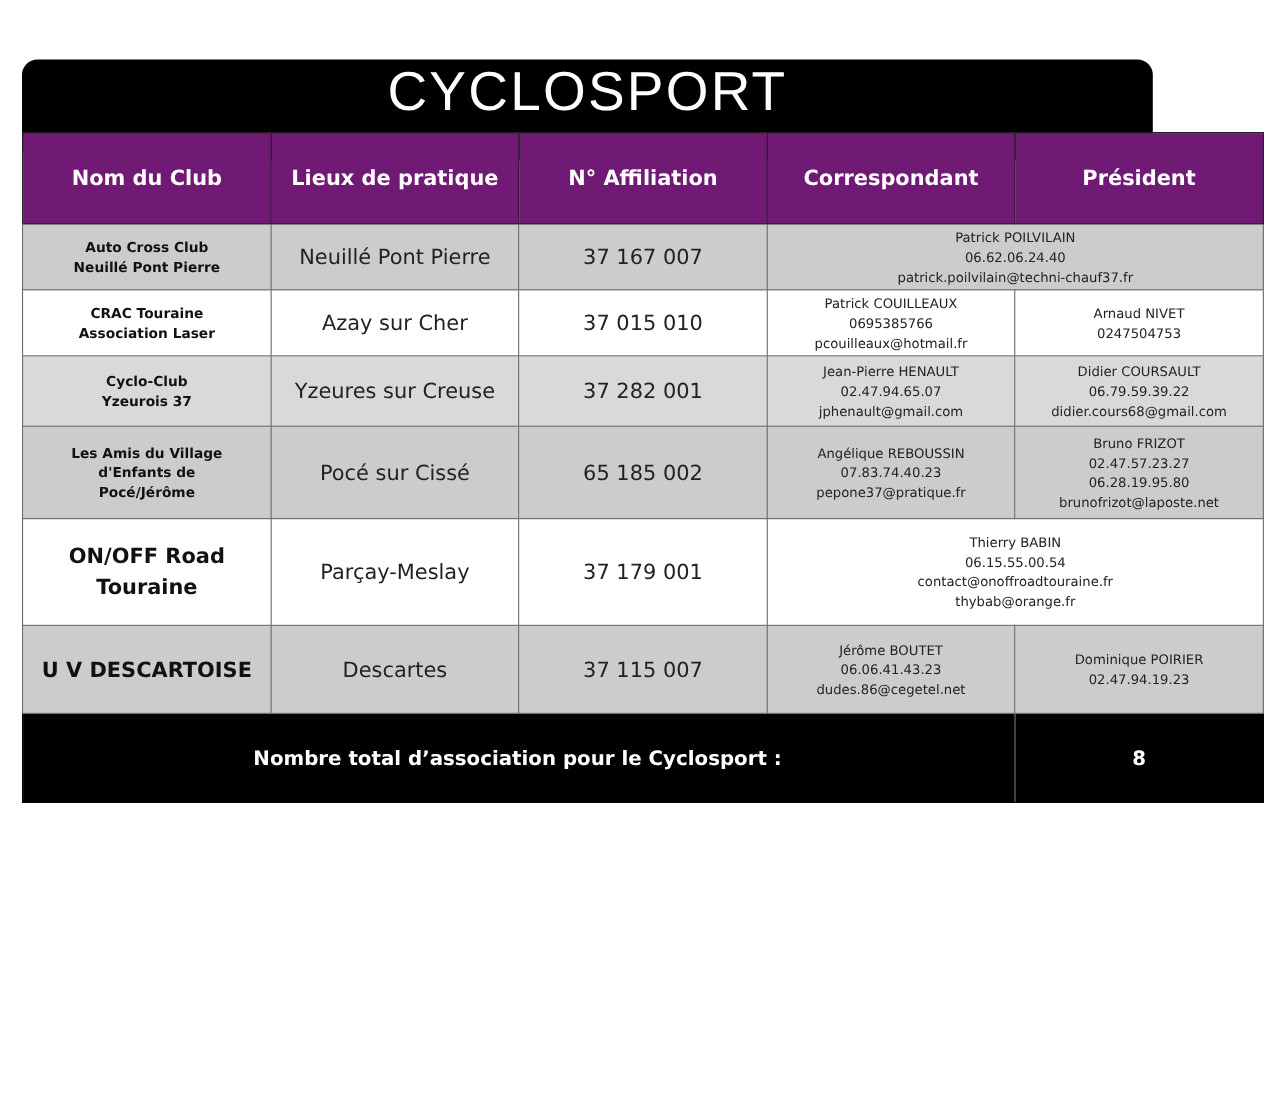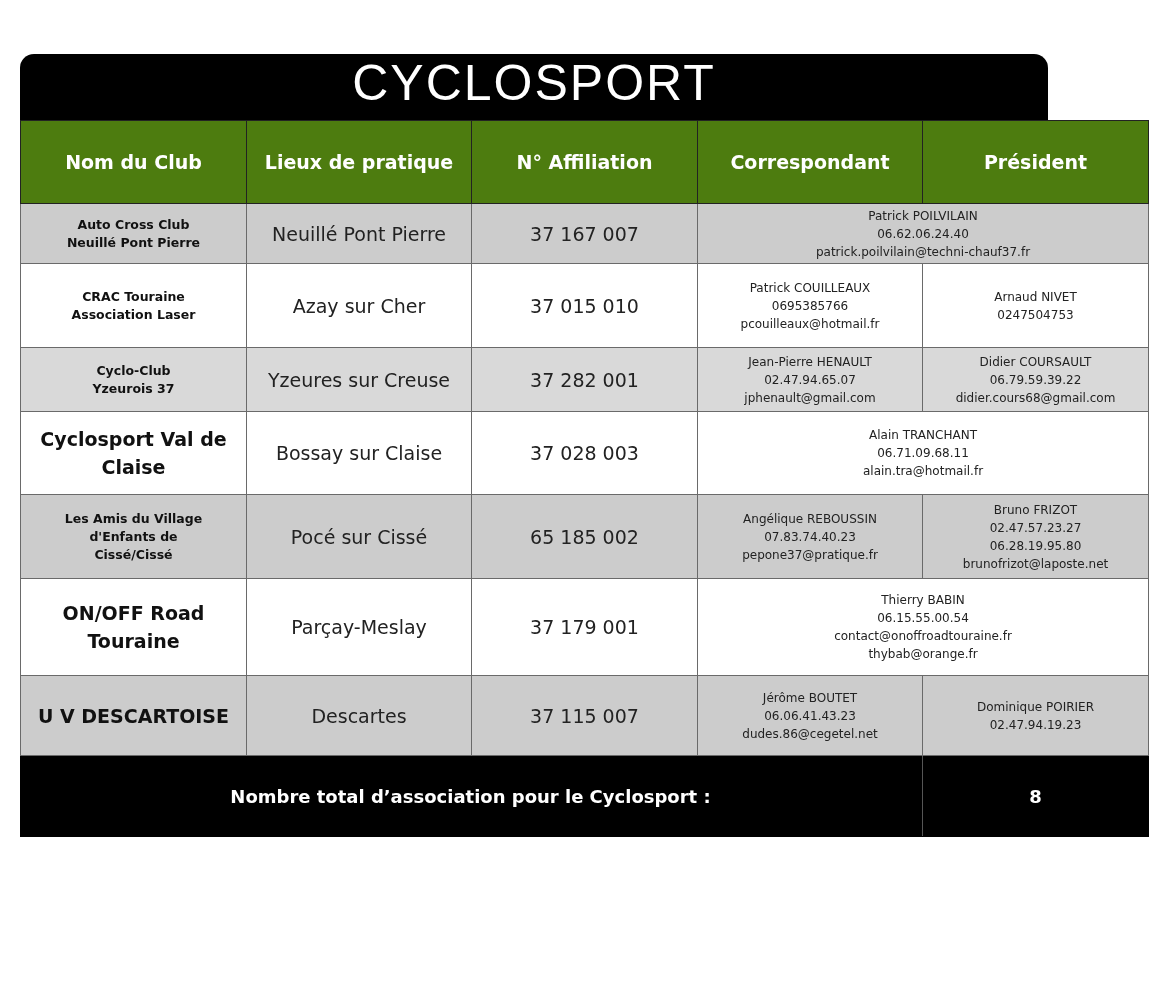--- a/index.html
+++ b/index.html
@@ -9,21 +9,21 @@
                  background: #000; border-radius: 14px; display: flex; align-items: flex-start; justify-content: center; margin-top: 33px; }
     .title-bar span { color: #fff; font-family: "Liberation Sans", sans-serif; font-size: 50px;
                       font-weight: 300; letter-spacing: 2px; }
     table.clubs { position: absolute; left: 20px; top: 120px; width: 1128px; border-collapse: collapse;
                   table-layout: fixed; }
     table.clubs col.c1 { width: 226px; }
     table.clubs col.c2 { width: 225px; }
     table.clubs col.c3 { width: 226px; }
     table.clubs col.c4 { width: 225px; }
     table.clubs col.c5 { width: 226px; }
-    table.clubs th { background: #4d7c0f; color: #fff; font-weight: bold; font-size: 19px; height: 82px;
+    table.clubs th { background: #701a75; color: #fff; font-weight: bold; font-size: 19px; height: 82px;
                      border: 1px solid #222; text-align: center; vertical-align: middle; padding: 0; }
     table.clubs td { border: 1px solid #6a6a6a; text-align: center; vertical-align: middle; padding: 0 4px; }
     tr.gray td { background: #cccccc; }
     tr.lgray td { background: #d9d9d9; }
     tr.white td { background: #ffffff; }
     td.club { font-weight: bold; font-size: 12.5px; line-height: 18px; color: #111; }
     td.club.big { font-size: 19px; line-height: 28px; }
     td.place { font-size: 19px; color: #222; }
     td.aff { font-size: 19px; color: #222; }
     td.contact { font-size: 12px; line-height: 18px; color: #222; }
@@ -66,21 +66,21 @@
       </td>
       <td class="place">Neuillé Pont Pierre</td>
       <td class="aff">37 167 007</td>
       <td class="contact" colspan="2">
         <span class="line">Patrick POILVILAIN</span>
         <span class="line">06.62.06.24.40</span>
         <span class="line">patrick.poilvilain@techni-chauf37.fr</span>
       </td>
     </tr>
 
-    <tr class="white" style="height:84px">
+    <tr class="white" style="height:60px">
       <td class="club">
         <span class="line">CRAC Touraine</span>
         <span class="line">Association Laser</span>
       </td>
       <td class="place">Azay sur Cher</td>
       <td class="aff">37 015 010</td>
       <td class="contact">
         <span class="line">Patrick COUILLEAUX</span>
         <span class="line">0695385766</span>
         <span class="line">pcouilleaux@hotmail.fr</span>
@@ -103,39 +103,26 @@
         <span class="line">02.47.94.65.07</span>
         <span class="line">jphenault@gmail.com</span>
       </td>
       <td class="contact">
         <span class="line">Didier COURSAULT</span>
         <span class="line">06.79.59.39.22</span>
         <span class="line">didier.cours68@gmail.com</span>
       </td>
     </tr>
 
-    <tr class="white" style="height:83px">
-      <td class="club big">
-        <span class="line">Cyclosport Val de</span>
-        <span class="line">Claise</span>
-      </td>
-      <td class="place">Bossay sur Claise</td>
-      <td class="aff">37 028 003</td>
-      <td class="contact" colspan="2">
-        <span class="line">Alain TRANCHANT</span>
-        <span class="line">06.71.09.68.11</span>
-        <span class="line">alain.tra@hotmail.fr</span>
-      </td>
-    </tr>
 
     <tr class="gray" style="height:84px">
       <td class="club">
         <span class="line">Les Amis du Village</span>
         <span class="line">d'Enfants de</span>
-        <span class="line">Cissé/Cissé</span>
+        <span class="line">Pocé/Jérôme</span>
       </td>
       <td class="place">Pocé sur Cissé</td>
       <td class="aff">65 185 002</td>
       <td class="contact">
         <span class="line">Angélique REBOUSSIN</span>
         <span class="line">07.83.74.40.23</span>
         <span class="line">pepone37@pratique.fr</span>
       </td>
       <td class="contact">
         <span class="line">Bruno FRIZOT</span>

